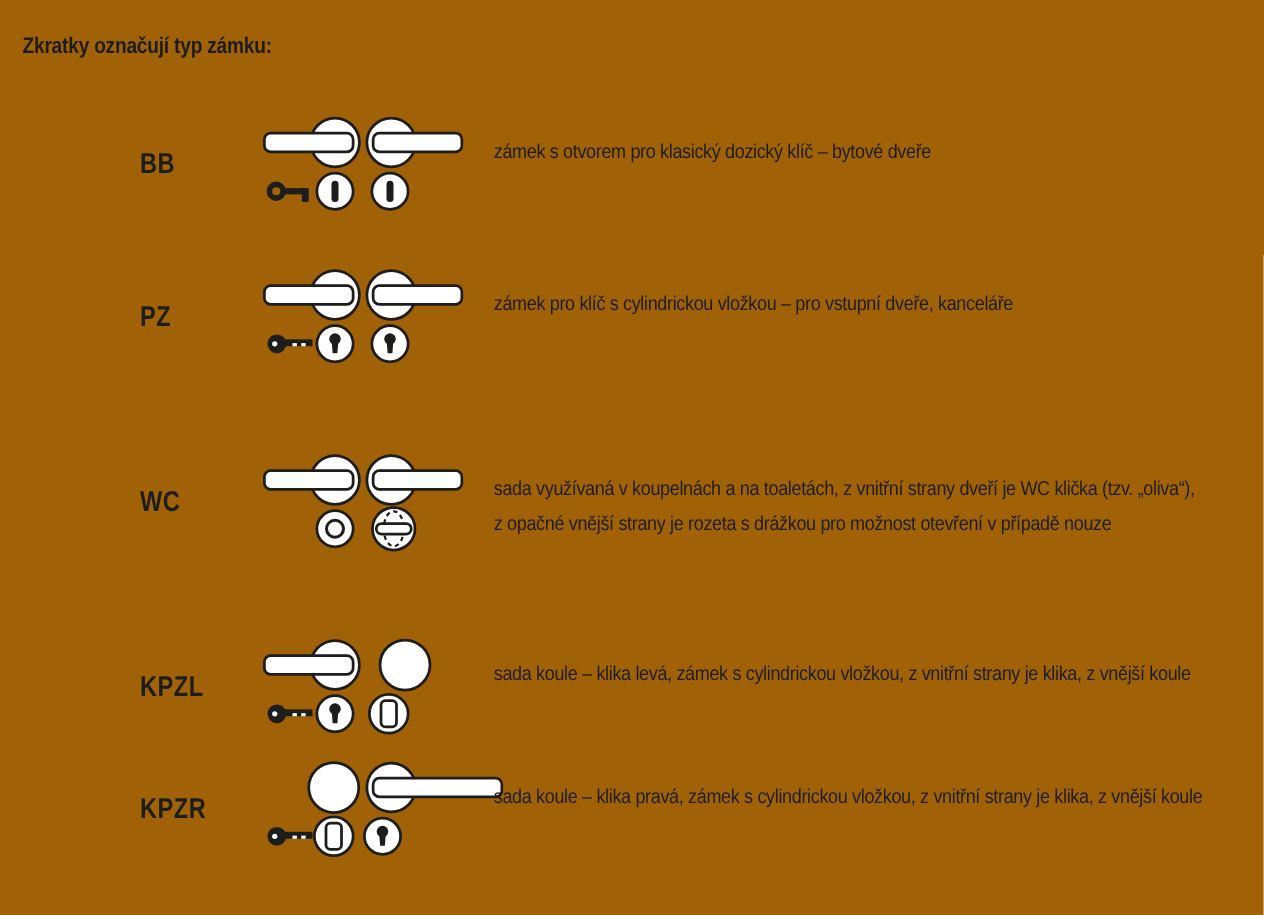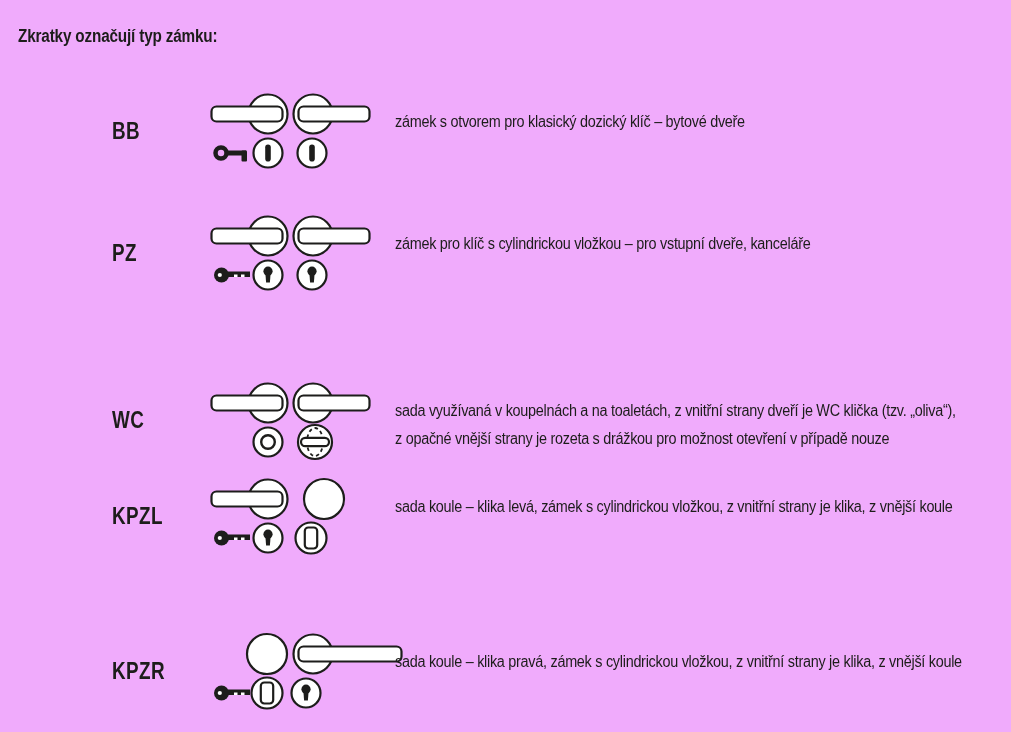--- a/index.html
+++ b/index.html
@@ -1,20 +1,20 @@
 <!DOCTYPE html>
 <html><head>
 <meta charset="utf-8">
 <style>
   * { margin:0; padding:0; box-sizing:border-box; }
   html,body { background:#ffffff; }
   .page {
     position:relative;
     width:1011px; height:732px;
-    background:#f0abfc;
+    background:#a16207;
     font-family:"Liberation Sans", sans-serif;
     color:#1d1d1b;
     overflow:hidden;
   }
   .title {
     position:absolute; left:18px; top:26px;
     font-size:18px; font-weight:bold; letter-spacing:-0.2px;
     transform:scaleX(0.85); transform-origin:0 0;
     white-space:nowrap;
   }
@@ -100,21 +100,21 @@
         <circle cx="16" cy="16" r="14.5" fill="#fff" stroke="#1d1d1b" stroke-width="2.2"></circle>
         <circle cx="16" cy="12.2" r="4.6" fill="#1d1d1b"></circle>
         <path d="M13.4 14.5 L18.6 14.5 L17.9 23.5 L14.1 23.5 Z" fill="#1d1d1b"></path>
       </svg>
     </div>
     <div class="desc">
       <div class="line">zámek pro klíč s cylindrickou vložkou – pro vstupní dveře, kanceláře</div>
     </div>
   </section>
 
-  <section class="row" style="top:384px">
+  <section class="row" style="top:365px">
     <div class="code">WC</div>
     <div class="icons">
       <svg style="left:5px;top:-3px" width="80" height="44" viewBox="0 0 80 44">
         <circle cx="58" cy="22" r="19.5" fill="#fff" stroke="#1d1d1b" stroke-width="2.2"></circle>
         <rect x="1.5" y="14.5" width="71" height="15" rx="5" fill="#fff" stroke="#1d1d1b" stroke-width="2.2"></rect>
       </svg>
       <svg style="left:86px;top:-3px" width="80" height="44" viewBox="0 0 80 44">
         <circle cx="22" cy="22" r="19.5" fill="#fff" stroke="#1d1d1b" stroke-width="2.2"></circle>
         <rect x="7.5" y="14.5" width="71" height="15" rx="5" fill="#fff" stroke="#1d1d1b" stroke-width="2.2"></rect>
       </svg>
@@ -127,21 +127,21 @@
         <ellipse cx="19" cy="19" rx="8" ry="14" fill="none" stroke="#1d1d1b" stroke-width="1.8" stroke-dasharray="3.5 3"></ellipse>
         <rect x="5" y="14.8" width="28" height="8.4" rx="4.2" fill="#fff" stroke="#1d1d1b" stroke-width="2.2"></rect>
       </svg>
     </div>
     <div class="desc">
       <div class="line">sada využívaná v koupelnách a na toaletách, z vnitřní strany dveří je WC klička (tzv. „oliva“),</div>
       <div class="line">z opačné vnější strany je rozeta s drážkou pro možnost otevření v případě nouze</div>
     </div>
   </section>
 
-  <section class="row" style="top:480px">
+  <section class="row" style="top:513px">
     <div class="code">KPZL</div>
     <div class="icons">
       <svg style="left:5px;top:-3px" width="80" height="44" viewBox="0 0 80 44">
         <circle cx="58" cy="22" r="19.5" fill="#fff" stroke="#1d1d1b" stroke-width="2.2"></circle>
         <rect x="1.5" y="14.5" width="71" height="15" rx="5" fill="#fff" stroke="#1d1d1b" stroke-width="2.2"></rect>
       </svg>
       <svg style="left:97px;top:-3px" width="44" height="44" viewBox="0 0 44 44">
         <circle cx="22" cy="22" r="20" fill="#fff" stroke="#1d1d1b" stroke-width="2.2"></circle>
       </svg>
       <svg style="left:8px;top:46px" width="40" height="24" viewBox="0 0 40 24">
@@ -159,21 +159,21 @@
       <svg style="left:89px;top:41px" width="34" height="34" viewBox="0 0 34 34">
         <circle cx="17" cy="17" r="15.5" fill="#fff" stroke="#1d1d1b" stroke-width="2.2"></circle>
         <rect x="10.8" y="6.5" width="12.4" height="21" rx="3.5" fill="none" stroke="#1d1d1b" stroke-width="2.2"></rect>
       </svg>
     </div>
     <div class="desc">
       <div class="line">sada koule – klika levá, zámek s cylindrickou vložkou, z vnitřní strany je klika, z vnější koule</div>
     </div>
   </section>
 
-  <section class="row" style="top:635px">
+  <section class="row" style="top:611px">
     <div class="code">KPZR</div>
     <div class="icons">
       <svg style="left:40px;top:-3px" width="44" height="44" viewBox="0 0 44 44">
         <circle cx="22" cy="22" r="20" fill="#fff" stroke="#1d1d1b" stroke-width="2.2"></circle>
       </svg>
       <svg style="left:86px;top:-3px" width="112" height="44" viewBox="0 0 112 44">
         <circle cx="22" cy="22" r="19.5" fill="#fff" stroke="#1d1d1b" stroke-width="2.2"></circle>
         <rect x="7.5" y="14.5" width="103" height="15" rx="5" fill="#fff" stroke="#1d1d1b" stroke-width="2.2"></rect>
       </svg>
       <svg style="left:8px;top:46px" width="40" height="24" viewBox="0 0 40 24">

